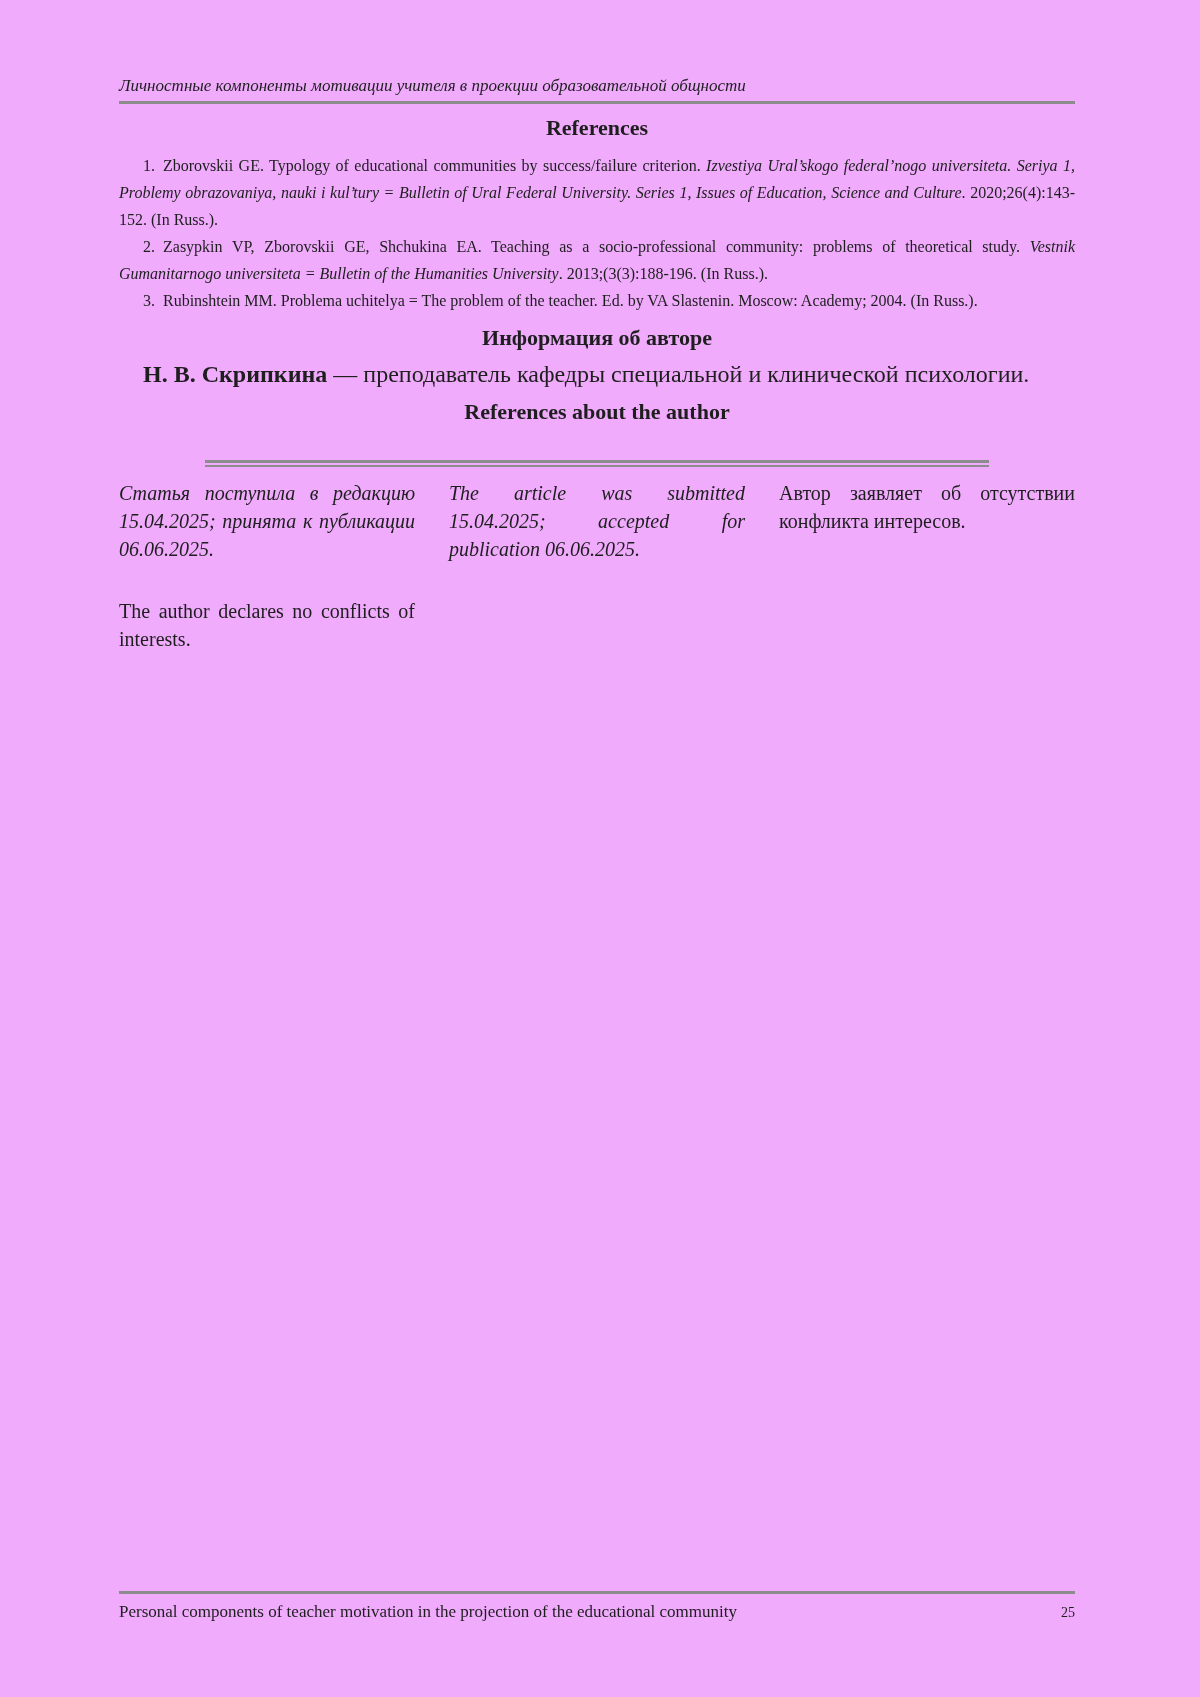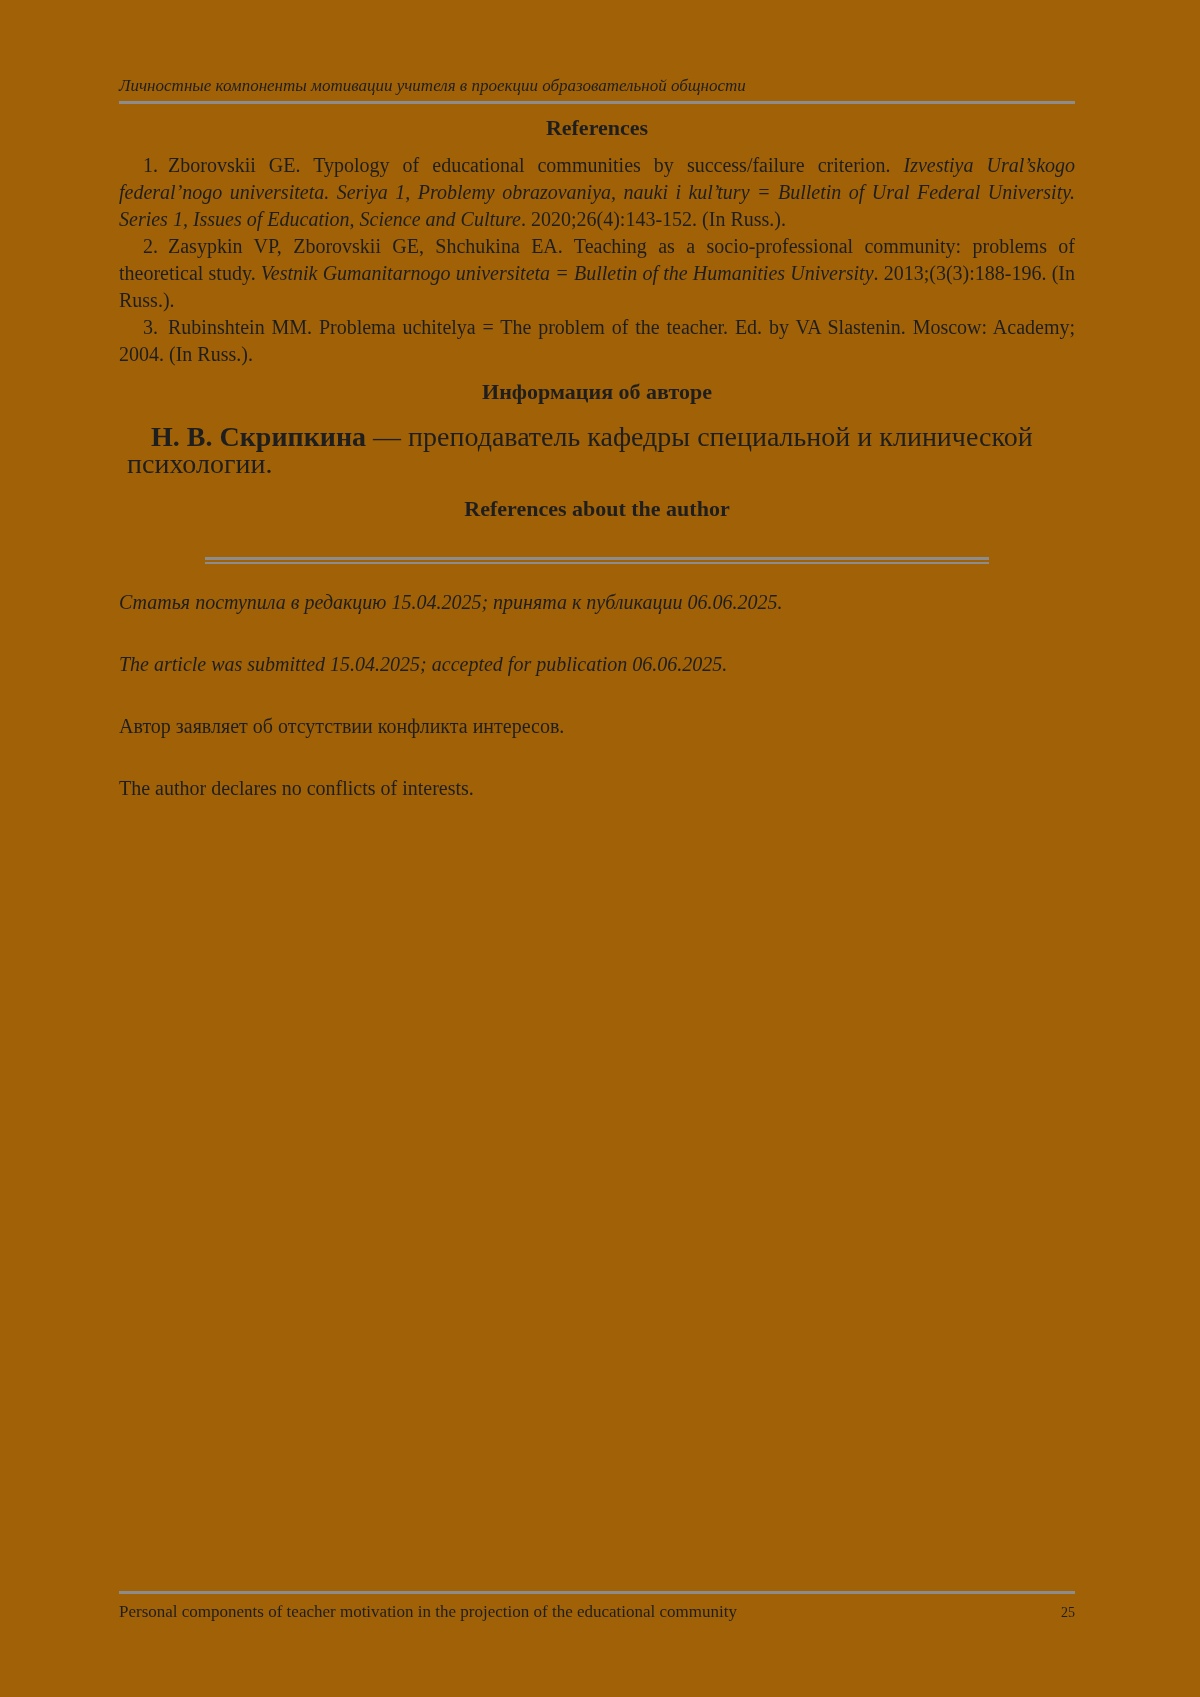--- a/index.html
+++ b/index.html
@@ -4,21 +4,21 @@
 <style>
   html, body {
     margin: 0;
     padding: 0;
     background: #ffffff;
   }
   .page {
     width: 1200px;
     height: 1697px;
     box-sizing: border-box;
-    background: #a16207;
+    background: #f0abfc;
     color: #1e1e1e;
     font-family: "Liberation Serif", "DejaVu Serif", serif;
     padding: 76px 125px 75px 119px;
     display: flex;
     flex-direction: column;
     position: relative;
     overflow: hidden;
   }
   .running-header {
     font-size: 17px;
@@ -30,44 +30,44 @@
   h2.section-heading {
     font-size: 22px;
     font-weight: bold;
     text-align: center;
     margin: 10px;
     line-height: 1.25;
   }
   .refs-heading { margin: 15px 0 12px 0; }
   .refs p.ref {
     margin: 0;
-    font-size: 20px;
+    font-size: 16px;
     line-height: 27px;
     text-align: justify;
     text-indent: 24px;
   }
   .ru-author-heading { margin: 26px 0 26px 0; }
   .en-author-heading { margin: 32px 0 26px 0; }
   p.author-line {
-    margin: 8px;
-    font-size: 28px;
+    margin: 0;
+    font-size: 24px;
     line-height: 27px;
     text-indent: 24px;
   }
   .divider {
     width: 784px;
     margin: 24px auto 0 auto;
     height: 2px;
     border-top: 3px solid #8c8c8c;
     border-bottom: 2px solid #8c8c8c;
   }
   .meta-grid {
-    margin-top: 24px;
+    margin-top: 12px;
     display: grid;
-    grid-template-columns: 1fr;
+    grid-template-columns: 1fr 1fr 1fr;
     column-gap: 36px;
     row-gap: 32px;
     gap: 34px;
   }
   .meta-grid p {
     margin: 0;
     font-size: 20px;
     line-height: 28px;
     text-align: justify;
   }

